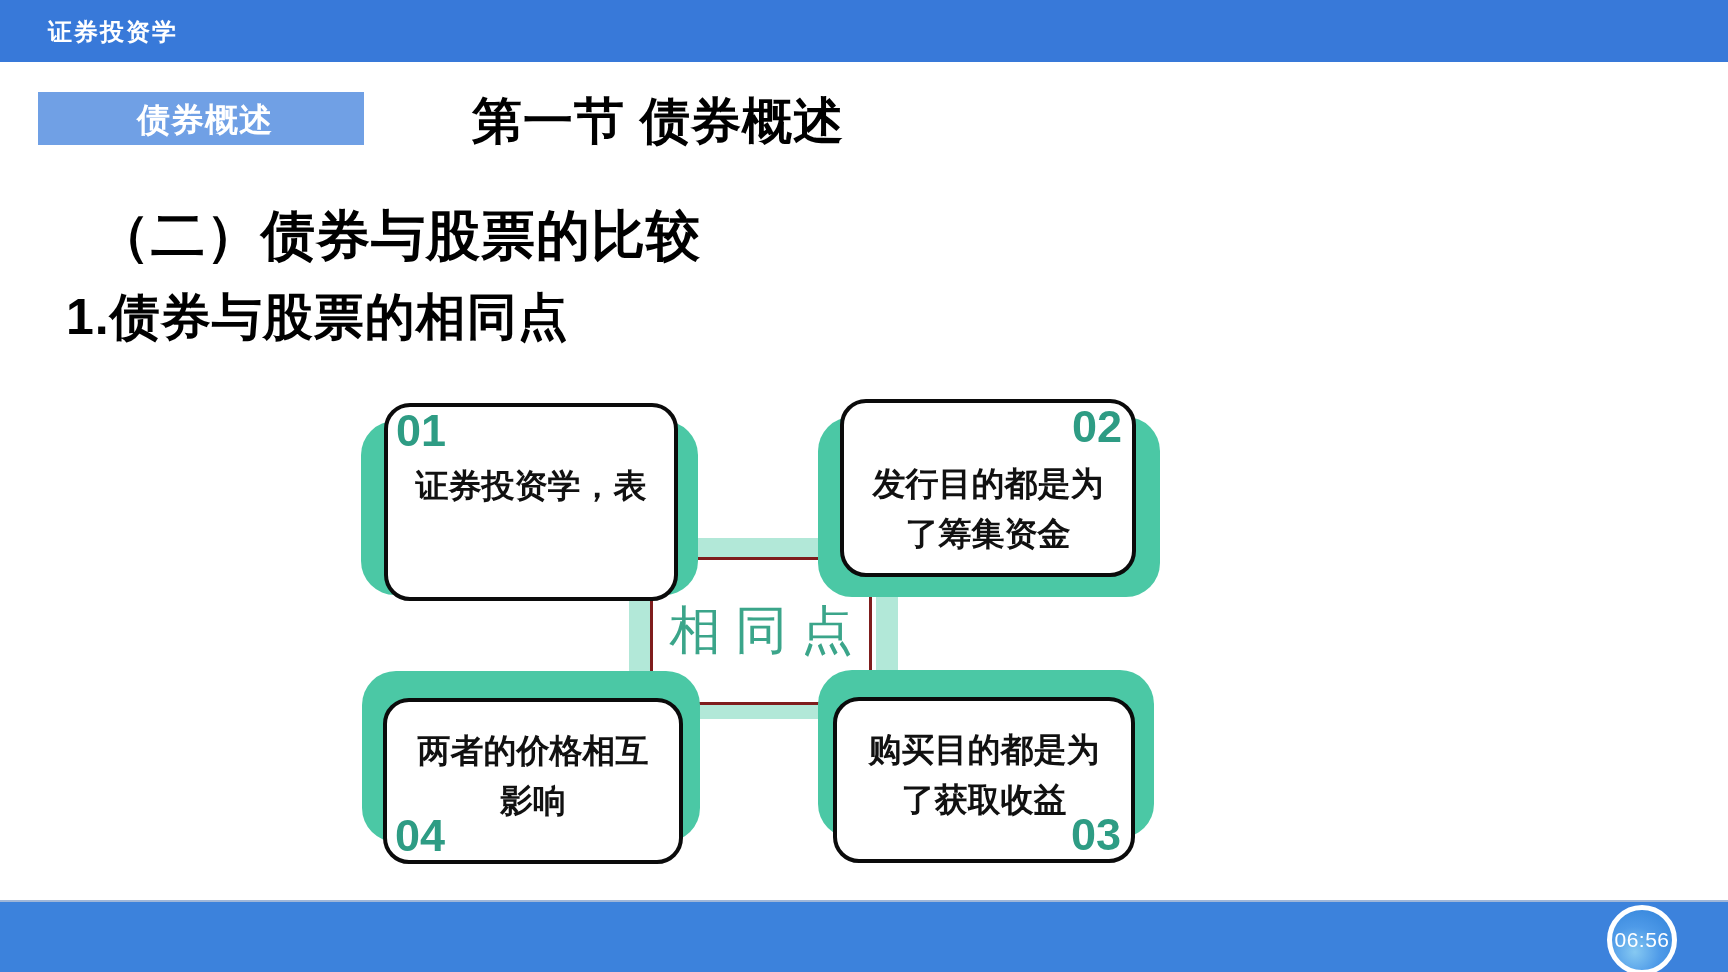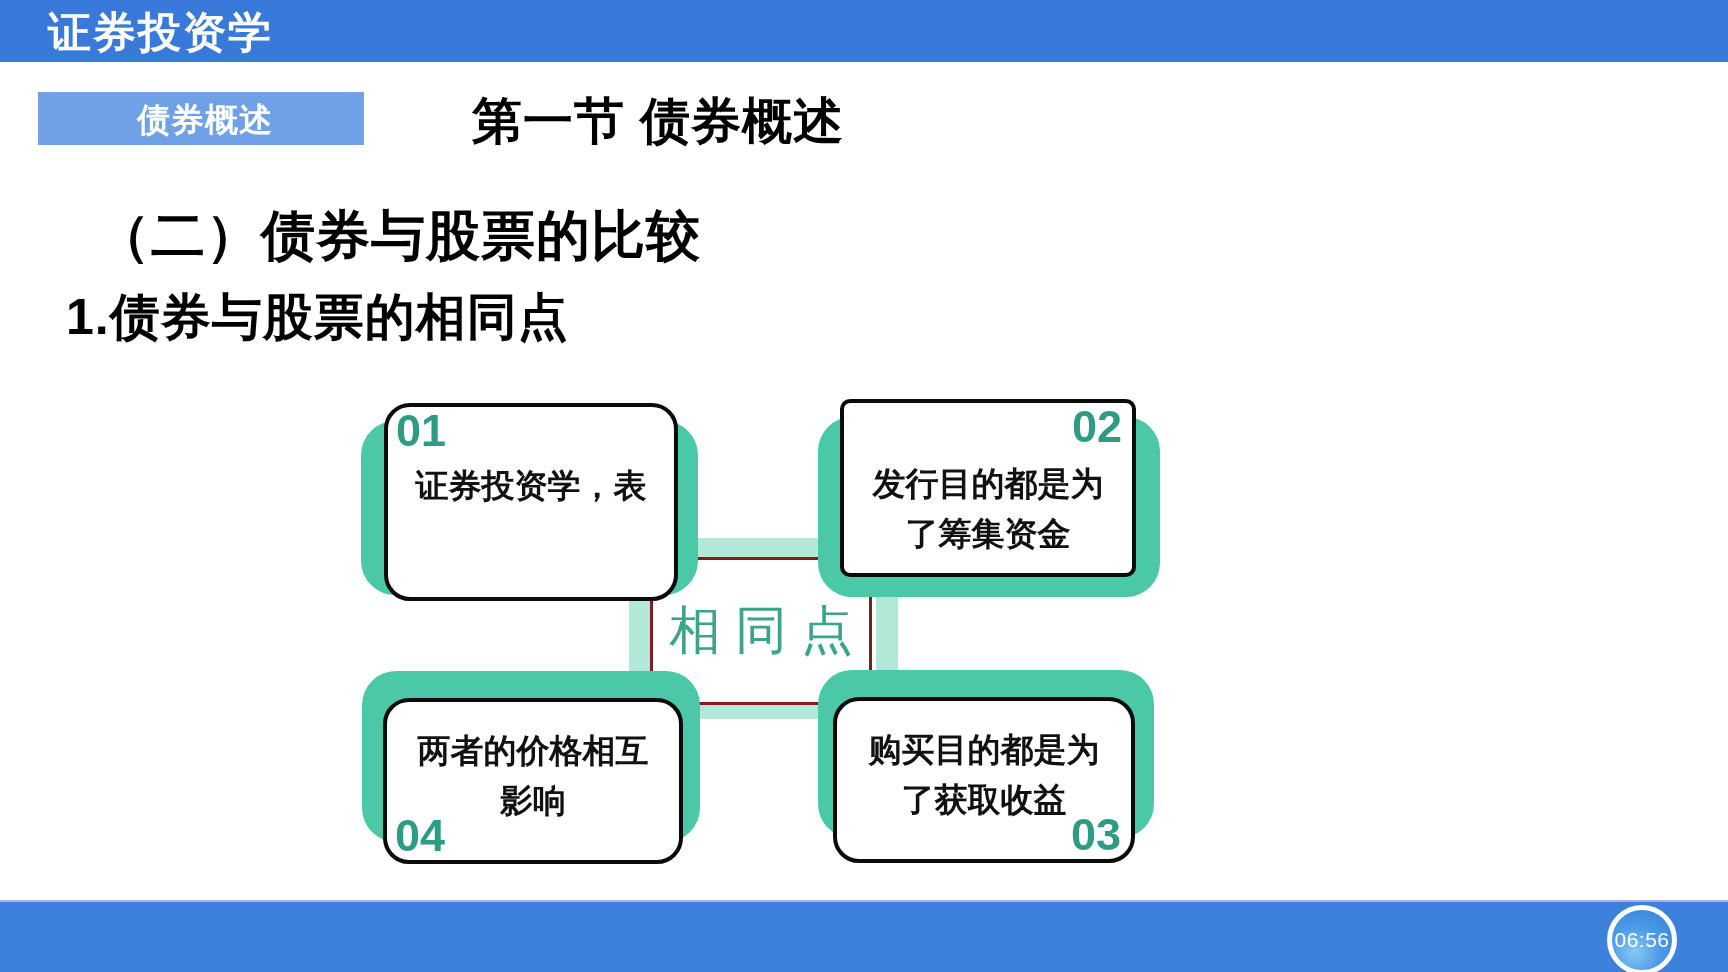--- a/index.html
+++ b/index.html
@@ -7,21 +7,21 @@
     width:1728px;height:972px;position:relative;overflow:hidden;
     background:#ffffff;font-family:"Liberation Sans",sans-serif;
   }
   
   .top-bar{
     position:absolute;left:0;top:0;width:1728px;height:62px;
     background:#3879d9;
   }
   .top-bar .course-title{
     position:absolute;left:48px;top:0;height:62px;line-height:64px;
-    color:#ffffff;font-size:43px;font-weight:bold;letter-spacing:2px;
+    color:#ffffff;font-size:24px;font-weight:bold;letter-spacing:2px;
   }
   
   .topic-badge{
     position:absolute;left:38px;top:92px;width:318px;height:53px;
     background:#70a0e5;color:#ffffff;font-size:33px;font-weight:bold;
     text-align:center;line-height:55px;letter-spacing:1px;padding-left:8px;
   }
   .section-title{
     position:absolute;left:472px;top:88px;
     color:#000000;font-size:50px;font-weight:bold;letter-spacing:1px;
@@ -56,21 +56,21 @@
   .shadow.s2{left:818px;top:417px;width:342px;height:180px;}
   .shadow.s3{left:818px;top:670px;width:336px;height:168px;}
   .shadow.s4{left:362px;top:671px;width:338px;height:171px;}
   .card{
     position:absolute;background:#ffffff;border:4px solid #0b0b0b;
     border-radius:26px;box-sizing:border-box;z-index:4;
     text-align:center;color:#111111;font-weight:bold;font-size:33px;
   }
   .card .line{display:block;line-height:50px;}
   .card.c1{left:384px;top:403px;width:294px;height:198px;padding-top:54px;}
-  .card.c2{left:840px;top:399px;width:296px;height:178px;padding-top:56px;border-radius:10px;}
+  .card.c2{left:840px;top:399px;width:296px;height:178px;padding-top:56px;}
   .card.c3{left:833px;top:697px;width:302px;height:166px;padding-top:24px;}
   .card.c4{left:383px;top:698px;width:300px;height:166px;padding-top:24px;}
   .num{
     position:absolute;color:#2e9c84;font-size:45px;font-weight:bold;
     line-height:44px;
   }
   .c1 .num{left:8px;top:2px;}
   .c2 .num{right:10px;top:2px;}
   .c3 .num{right:10px;bottom:2px;}
   .c4 .num{left:8px;bottom:2px;}

